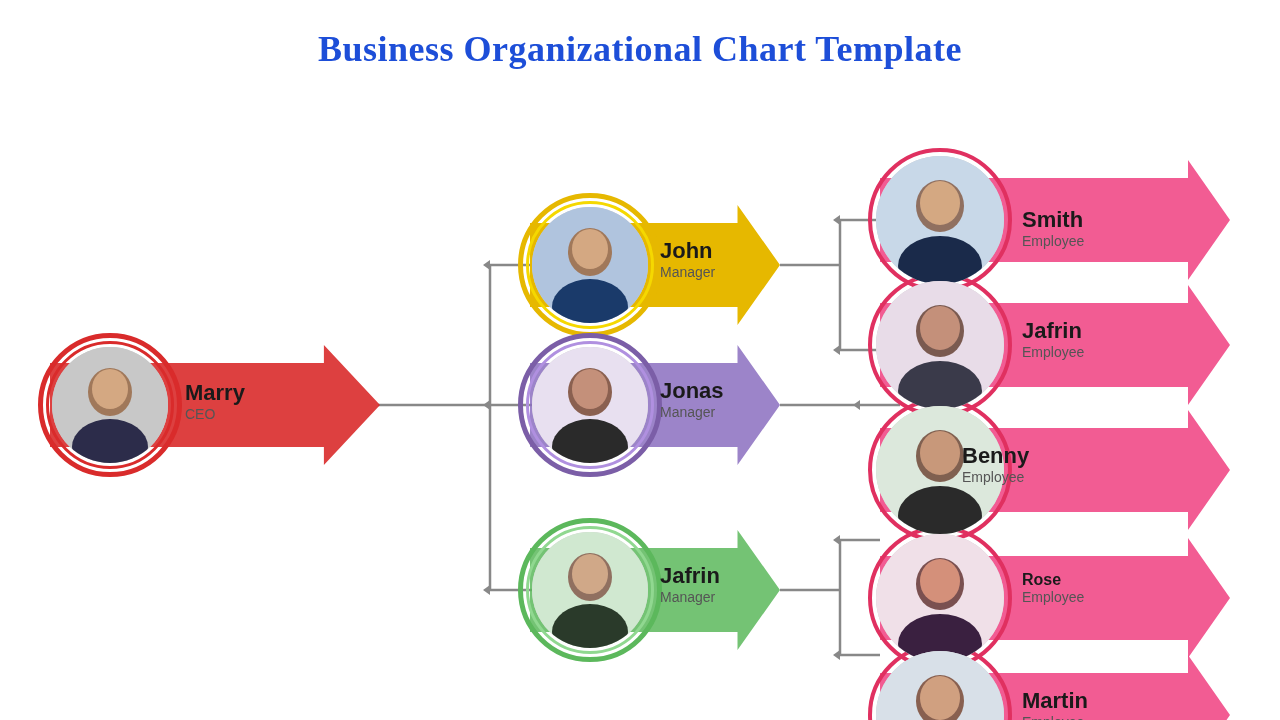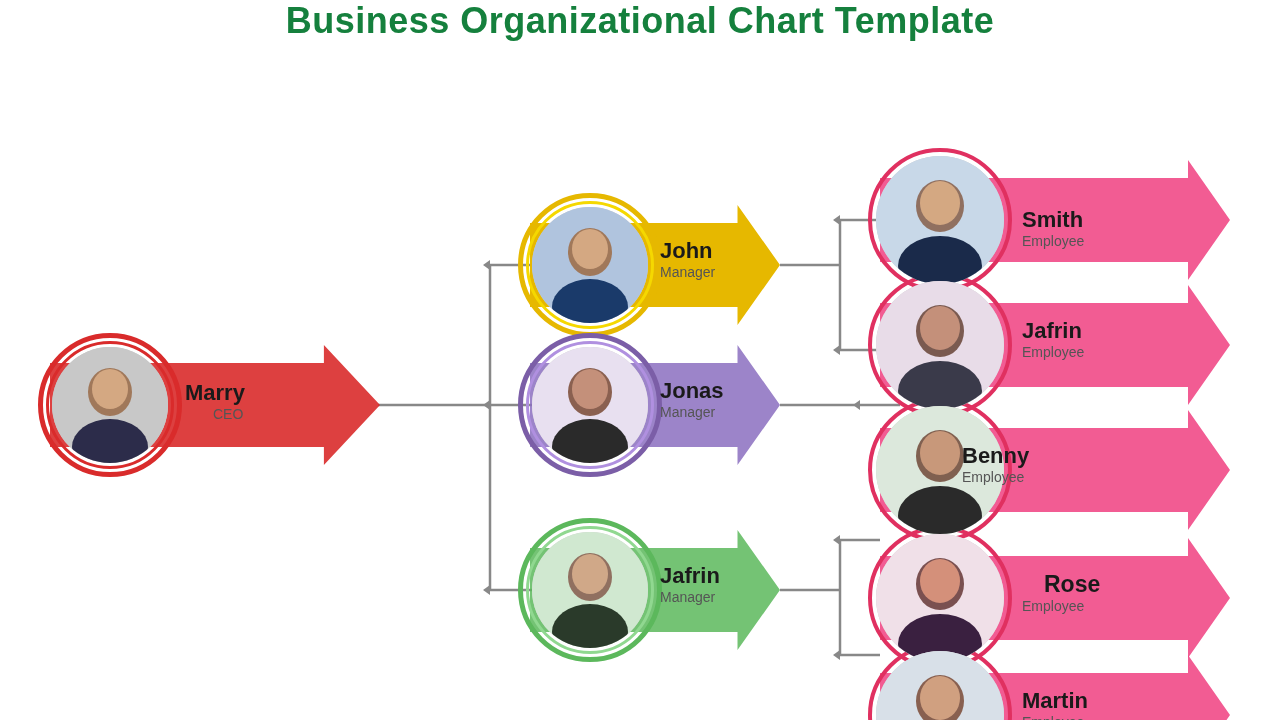--- a/index.html
+++ b/index.html
@@ -9,23 +9,25 @@
       background: #ffffff;
       font-family: 'Arial', sans-serif;
       overflow: hidden;
       position: relative;
     }
 
     .title {
       text-align: center;
       font-size: 36px;
       font-weight: 900;
-      color: #15803d;
+      color: #1d4ed8;
+      padding-top: 28px;
       padding-bottom: 10px;
       letter-spacing: 0.5px;
+      font-family: Liberation Serif, serif;
     }
 
     .chart-area {
       position: absolute;
       top: 90px;
       left: 0;
       right: 0;
       bottom: 0;
     }
 
@@ -37,21 +39,20 @@
     .person-label .name {
       font-size: 22px;
       font-weight: 800;
       color: #1a1a1a;
       line-height: 1.2;
     }
     .person-label .role {
       font-size: 14px;
       color: #555;
       font-weight: 400;
-      margin-left: 28px;
     }
 
     
     .connector-svg {
       position: absolute;
       top: 0;
       left: 0;
       width: 100%;
       height: 100%;
       z-index: 1;
@@ -369,21 +370,21 @@
     background: #ccc; z-index: 9; overflow: hidden;
   ">
     <svg viewBox="0 0 128 128" width="128" height="128">
       <rect width="128" height="128" fill="#f0e0e8"></rect>
       <ellipse cx="64" cy="50" rx="24" ry="26" fill="#7a5050"></ellipse>
       <ellipse cx="64" cy="110" rx="42" ry="30" fill="#3a2040"></ellipse>
       <ellipse cx="64" cy="47" rx="20" ry="22" fill="#d4907a"></ellipse>
     </svg>
   </div>
   <div style="position:absolute;left:1022px;top:481px;z-index:12;">
-    <div style="font-size:23px;font-weight:800;color:#1a1a1a;margin-left:22px;">Rose</div>
+    <div style="font-size:16px;font-weight:800;color:#1a1a1a;">Rose</div>
     <div style="font-size:14px;color:#555;">Employee</div>
   </div>
 
   <div style="
     position: absolute; left: 880px; top: 565px;
     width: 350px; height: 120px;
     background: #f04080;
     clip-path: polygon(0% 15%, 88% 15%, 88% 0%, 100% 50%, 88% 100%, 88% 85%, 0% 85%);
     z-index: 2; opacity: 0.85;
   "></div>

